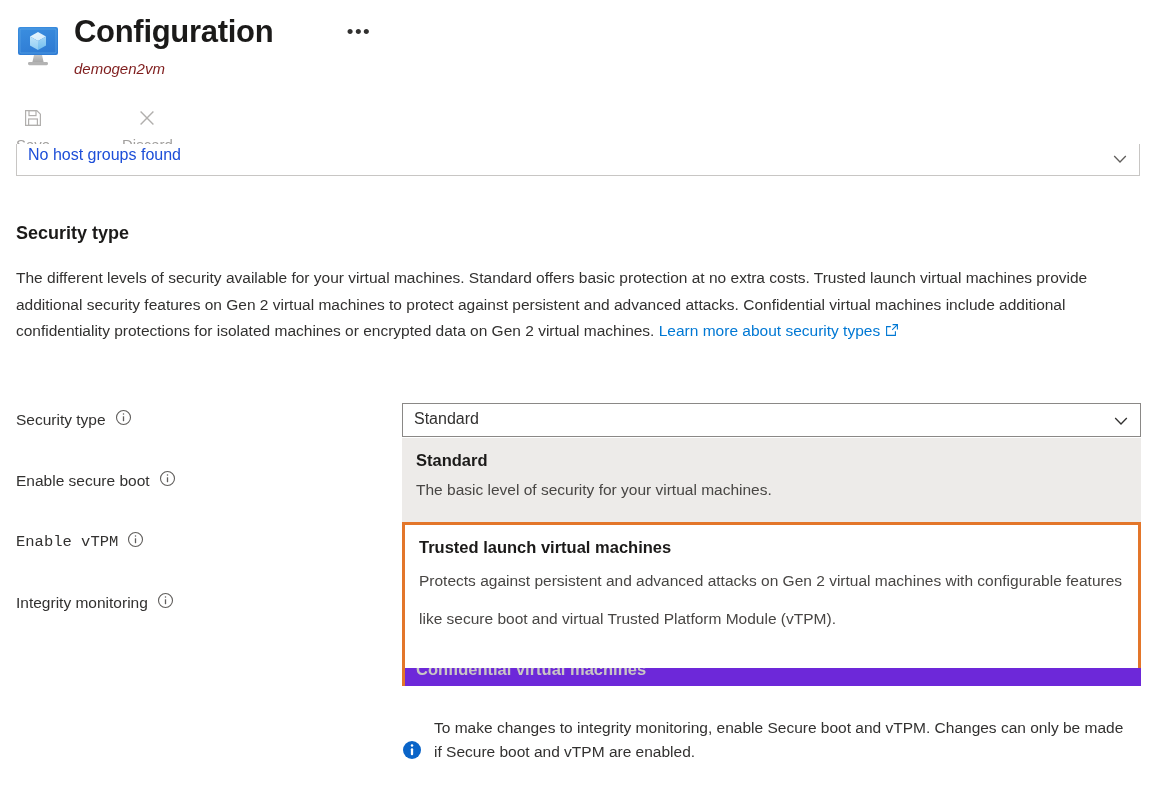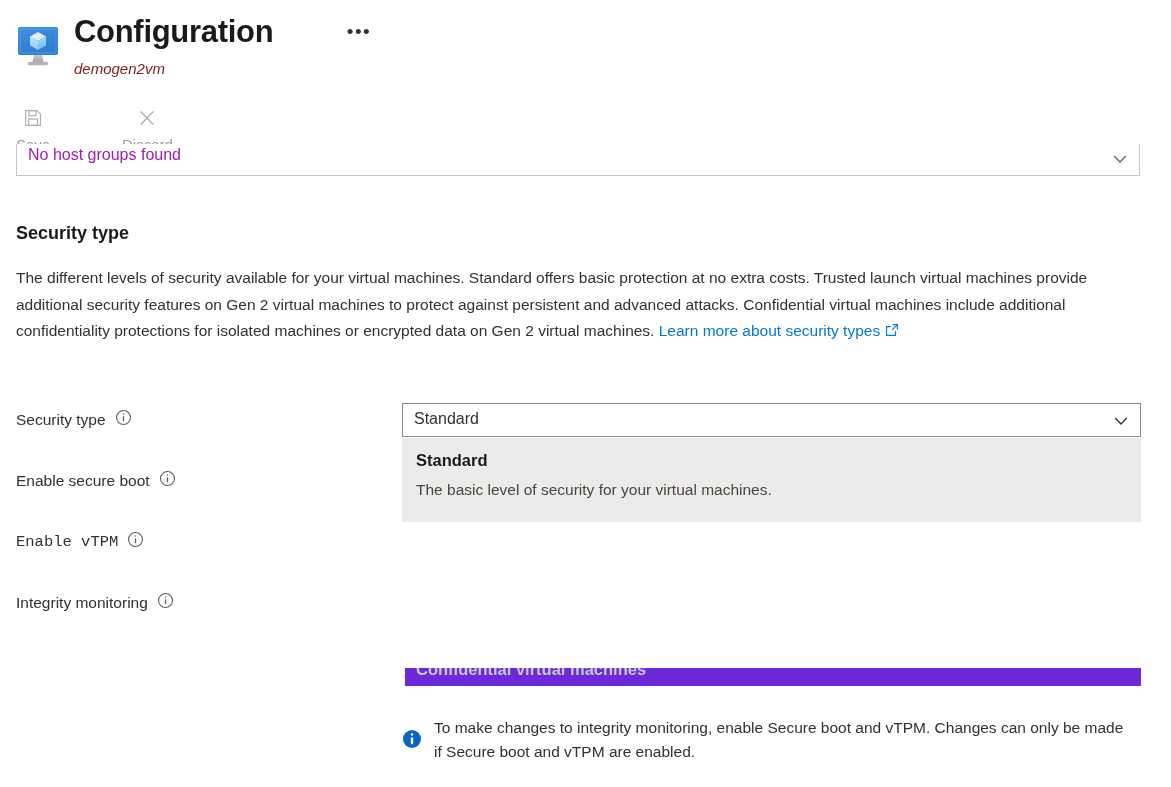--- a/index.html
+++ b/index.html
@@ -100,21 +100,21 @@
     border: 1px solid #c8c6c4;
     border-top: none;
     background: #ffffff;
     box-sizing: border-box;
   }
   #hostgroup-value {
     position: absolute;
     left: 11px;
     top: 2px;
     font-size: 16px;
-    color: #a21caf;
+    color: #1d4ed8;
     white-space: nowrap;
   }
   #hostgroup-chevron {
     position: absolute;
     right: 9px;
     top: 5px;
   }
 
   
   #section-heading {
@@ -258,21 +258,21 @@
     white-space: nowrap;
   }
 
   
   #info-message {
     position: absolute;
     left: 402px;
     top: 716px;
     width: 730px;
     display: flex;
-    align-items: center;
+    align-items: flex-end;
     gap: 12px;
   }
   #info-message-text {
     font-size: 15.5px;
     line-height: 24px;
     color: #323130;
     width: 690px;
   }
   #info-message-icon { flex: 0 0 auto; margin-top: 2px; display: block; }
 </style>
@@ -419,20 +419,24 @@
   </span>
 </div>
 
 <div id="dropdown-list">
 
   <div class="dd-option" id="dd-option-0">
     <div class="dd-title">Standard</div>
     <div class="dd-desc">The basic level of security for your virtual machines.</div>
   </div>
 
+  <div class="dd-option" id="dd-option-1">
+    <div class="dd-title">Trusted launch virtual machines</div>
+    <div class="dd-desc">Protects against persistent and advanced attacks on Gen 2 virtual machines with configurable features like secure boot and virtual Trusted Platform Module (vTPM).</div>
+  </div>
 
   <div id="dd-option-2-peek">
     <span>Confidential virtual machines</span>
   </div>
 </div>
 
 <div id="info-message">
   <span id="info-message-icon">
     <svg width="20" height="20" viewBox="0 0 20 20">
       <circle cx="10" cy="10" r="9" fill="#0a64c8"></circle>

